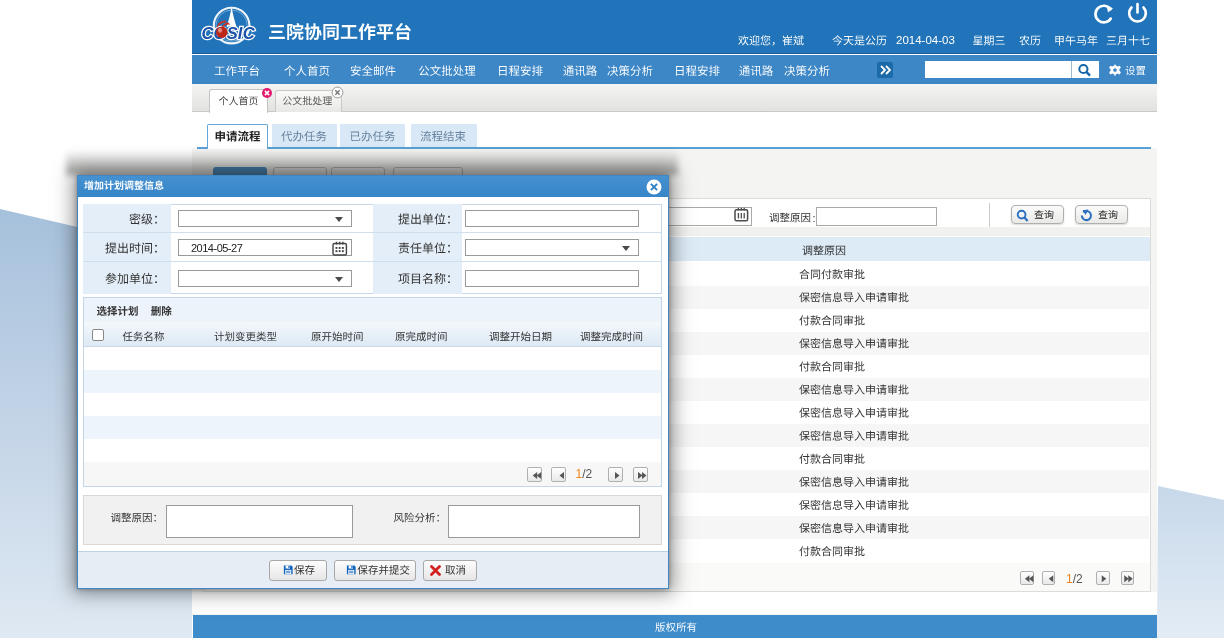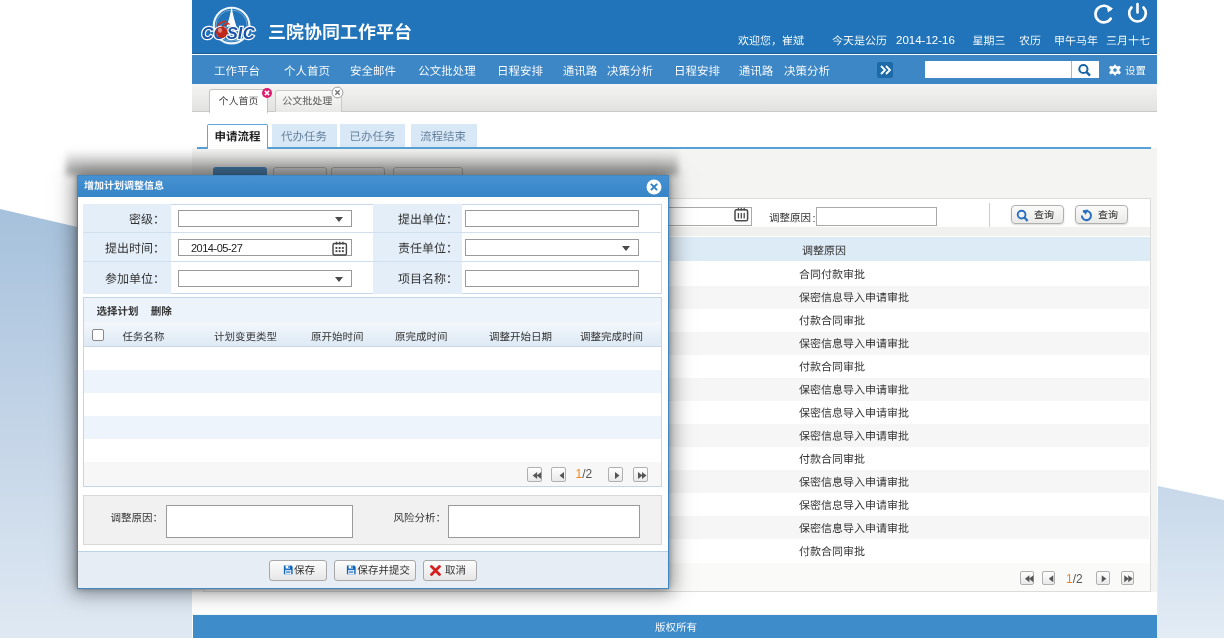--- a/index.html
+++ b/index.html
@@ -37,21 +37,21 @@
 <ellipse cx="20" cy="30.3" rx="2.1" ry="2.5" fill="#e4968d" opacity=".85"></ellipse>
 </svg>
 <svg class="abs" style="left:1090px;top:1px;z-index:2" width="62" height="26" viewBox="0 0 62 26">
 <g stroke="#fff" stroke-width="2.6" fill="none" stroke-linecap="round">
 <path d="M20.5 8.2 A8.3 8.3 0 1 0 20.8 17.5"></path>
 <path d="M41.5 6.5 A8.3 8.3 0 1 0 53.5 6.5"></path>
 <line x1="47.5" y1="3" x2="47.5" y2="11.5"></line>
 </g>
 <path d="M16.5 4.5 L23 7.2 L18 11.5 Z" fill="#fff"></path>
 </svg>
-<div class="abs" style="left:896px;top:34.2px;color:#fff;font-size:11.5px;z-index:2">2014-12-16</div>
+<div class="abs" style="left:896px;top:34.2px;color:#fff;font-size:11.5px;z-index:2">2014-04-03</div>
 <div class="abs" style="left:877px;top:62px;width:16px;height:16px;background:#1d6aa8;border-radius:2px;z-index:2"></div>
 <svg class="abs" style="left:879px;top:64px;z-index:3" width="13" height="12" viewBox="0 0 13 12">
 <g stroke="#fff" stroke-width="1.8" fill="none">
         <path d="M2 2 L6 6 L2 10"></path>
         <path d="M7 2 L11 6 L7 10"></path>
       </g>
     </svg>
 <div class="abs" style="left:925px;top:61px;width:146px;height:17px;background:#fff;z-index:2"></div>
 <div class="abs" style="left:1071px;top:61px;width:28px;height:17px;background:#fff;border-left:1px solid #9fb9ce;z-index:2"></div>
 <svg class="abs" style="left:1077px;top:63px;z-index:3" width="15" height="14" viewBox="0 0 15 14">

